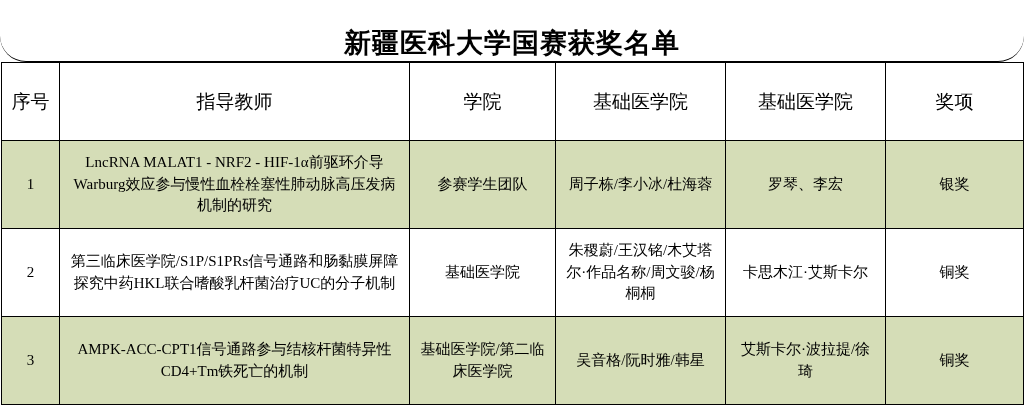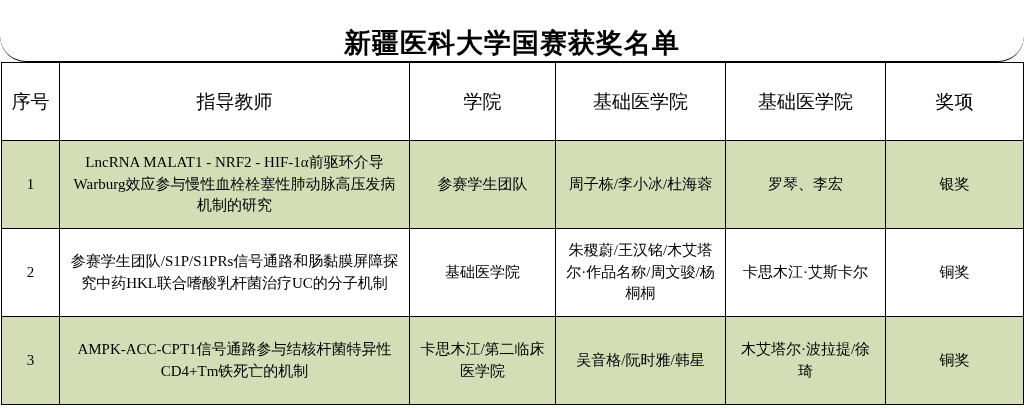--- a/index.html
+++ b/index.html
@@ -110,30 +110,30 @@
       <tr class="shaded">
         <td class="cell-no">1</td>
         <td class="cell-work">LncRNA MALAT1 - NRF2 - HIF-1α前驱环介导Warburg效应参与慢性血栓栓塞性肺动脉高压发病机制的研究</td>
         <td>参赛学生团队</td>
         <td>周子栋/李小冰/杜海蓉</td>
         <td>罗琴、李宏</td>
         <td>银奖</td>
       </tr>
       <tr class="plain">
         <td class="cell-no">2</td>
-        <td class="cell-work">参赛学生团队/S1P/S1PRs信号通路和肠黏膜屏障探究中药HKL联合嗜酸乳杆菌治疗UC的分子机制</td>
+        <td class="cell-work">第三临床医学院/S1P/S1PRs信号通路和肠黏膜屏障探究中药HKL联合嗜酸乳杆菌治疗UC的分子机制</td>
         <td>基础医学院</td>
         <td>朱稷蔚/王汉铭/木艾塔尔·作品名称/周文骏/杨桐桐</td>
         <td>卡思木江·艾斯卡尔</td>
         <td>铜奖</td>
       </tr>
       <tr class="shaded">
         <td class="cell-no">3</td>
         <td class="cell-work">AMPK-ACC-CPT1信号通路参与结核杆菌特异性CD4+Tm铁死亡的机制</td>
-        <td>卡思木江/第二临床医学院</td>
+        <td>基础医学院/第二临床医学院</td>
         <td>吴音格/阮时雅/韩星</td>
-        <td>木艾塔尔·波拉提/徐琦</td>
+        <td>艾斯卡尔·波拉提/徐琦</td>
         <td>铜奖</td>
       </tr>
     </tbody>
   </table>
 
 </div>
 
 </body></html>

